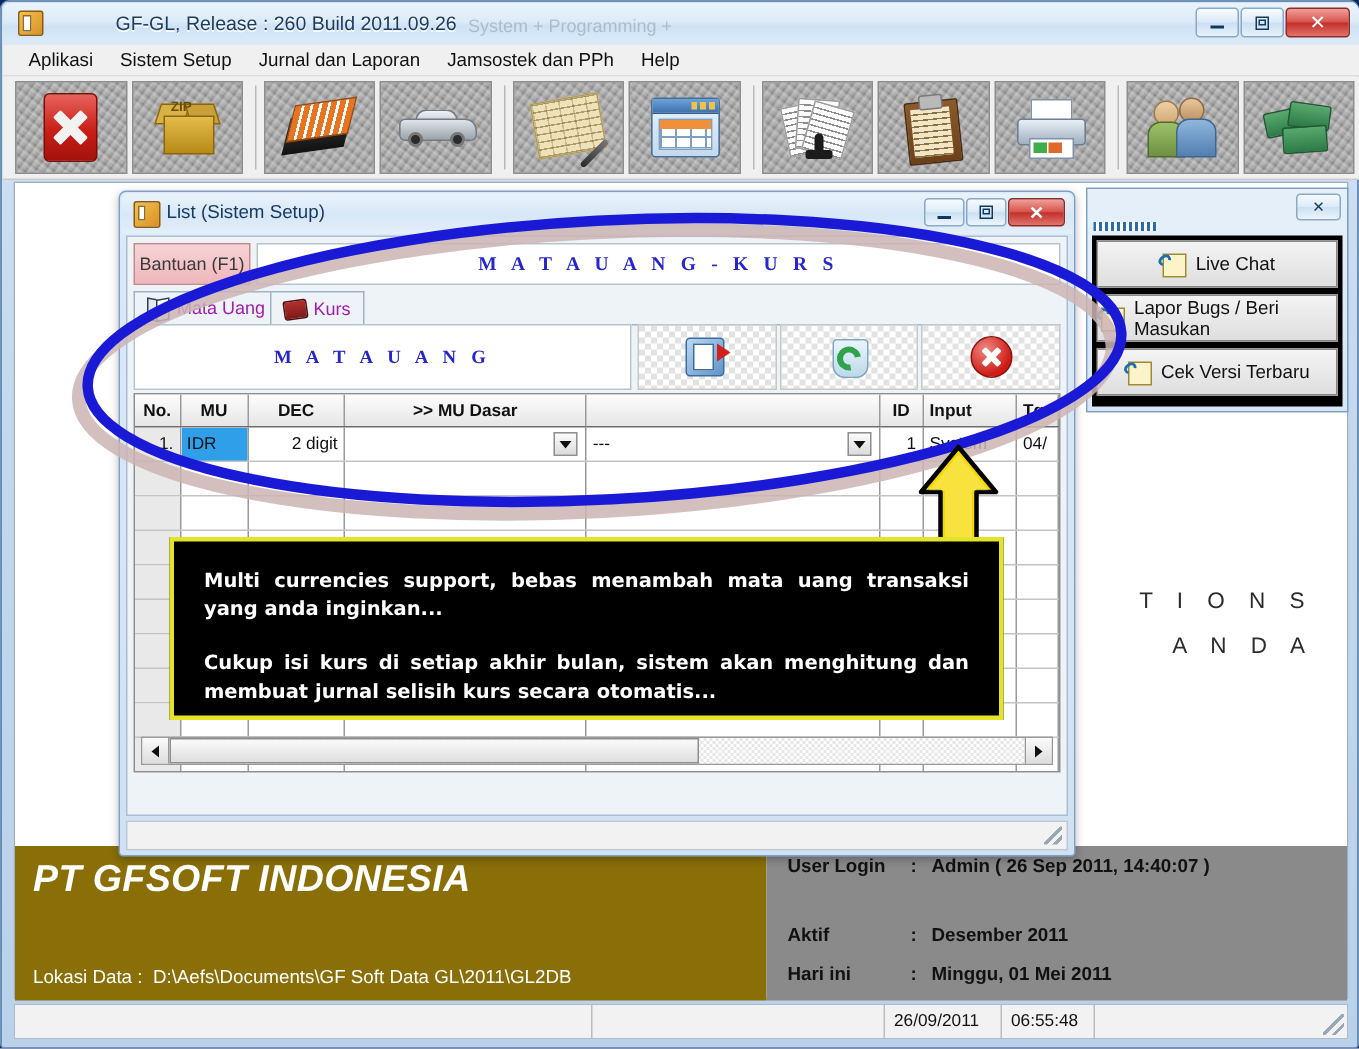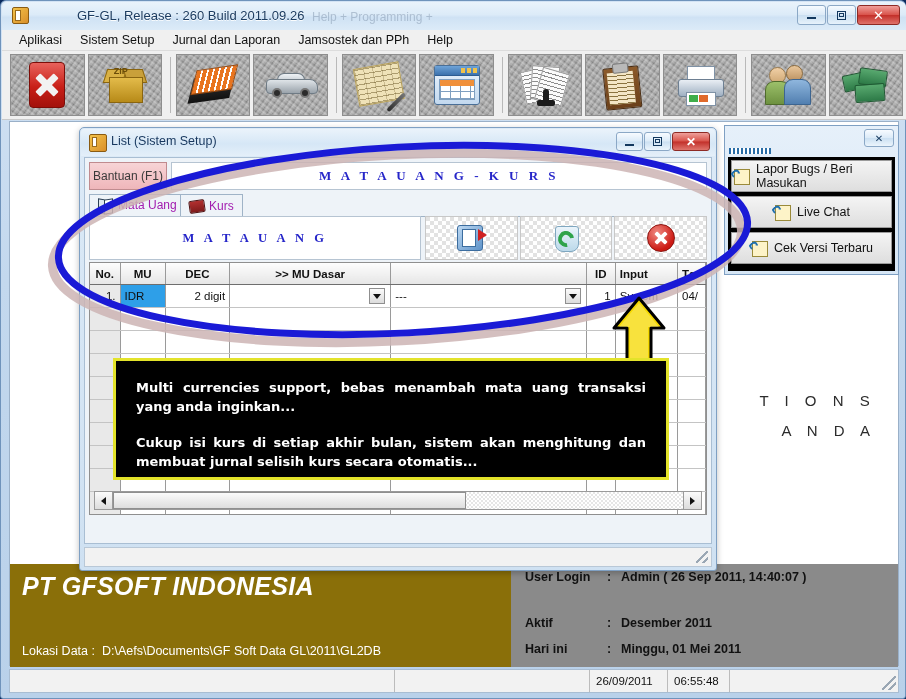--- a/index.html
+++ b/index.html
@@ -381,21 +381,21 @@
 </head>
 <body>
 
 <div id="root">
 
   <div class="win-frame">
 
     <div class="titlebar">
       <div class="title-icon"></div>
       <div class="title-text">GF-GL, Release : 260 Build 2011.09.26</div>
-      <div class="ghost-title">Help + Programming +</div>
+      <div class="ghost-title">System + Programming +</div>
       <div class="winbtns">
         <div class="wb">
             <div class="g">
               <div class="min-glyph"></div>
             </div>
           </div>
         <div class="wb">
             <div class="g">
               <div class="max-glyph"></div>
             </div>
@@ -561,28 +561,28 @@
 
     <div class="sidepanel">
       <div class="sp-close">✕</div>
       <div class="sp-mini"></div>
       <div class="sp-body">
         <div class="sp-btn">
           <span class="chat-ico">
               <span class="pg"></span>
               <span class="ph"></span>
             </span>
-          <span>Lapor Bugs / Beri Masukan</span>
+          <span>Live Chat</span>
         </div>
         <div class="sp-btn">
           <span class="chat-ico">
               <span class="pg"></span>
               <span class="ph"></span>
             </span>
-          <span>Live Chat</span>
+          <span>Lapor Bugs / Beri Masukan</span>
         </div>
         <div class="sp-btn">
           <span class="chat-ico">
               <span class="pg"></span>
               <span class="ph"></span>
             </span>
           <span>Cek Versi Terbaru</span>
         </div>
       </div>
     </div>

